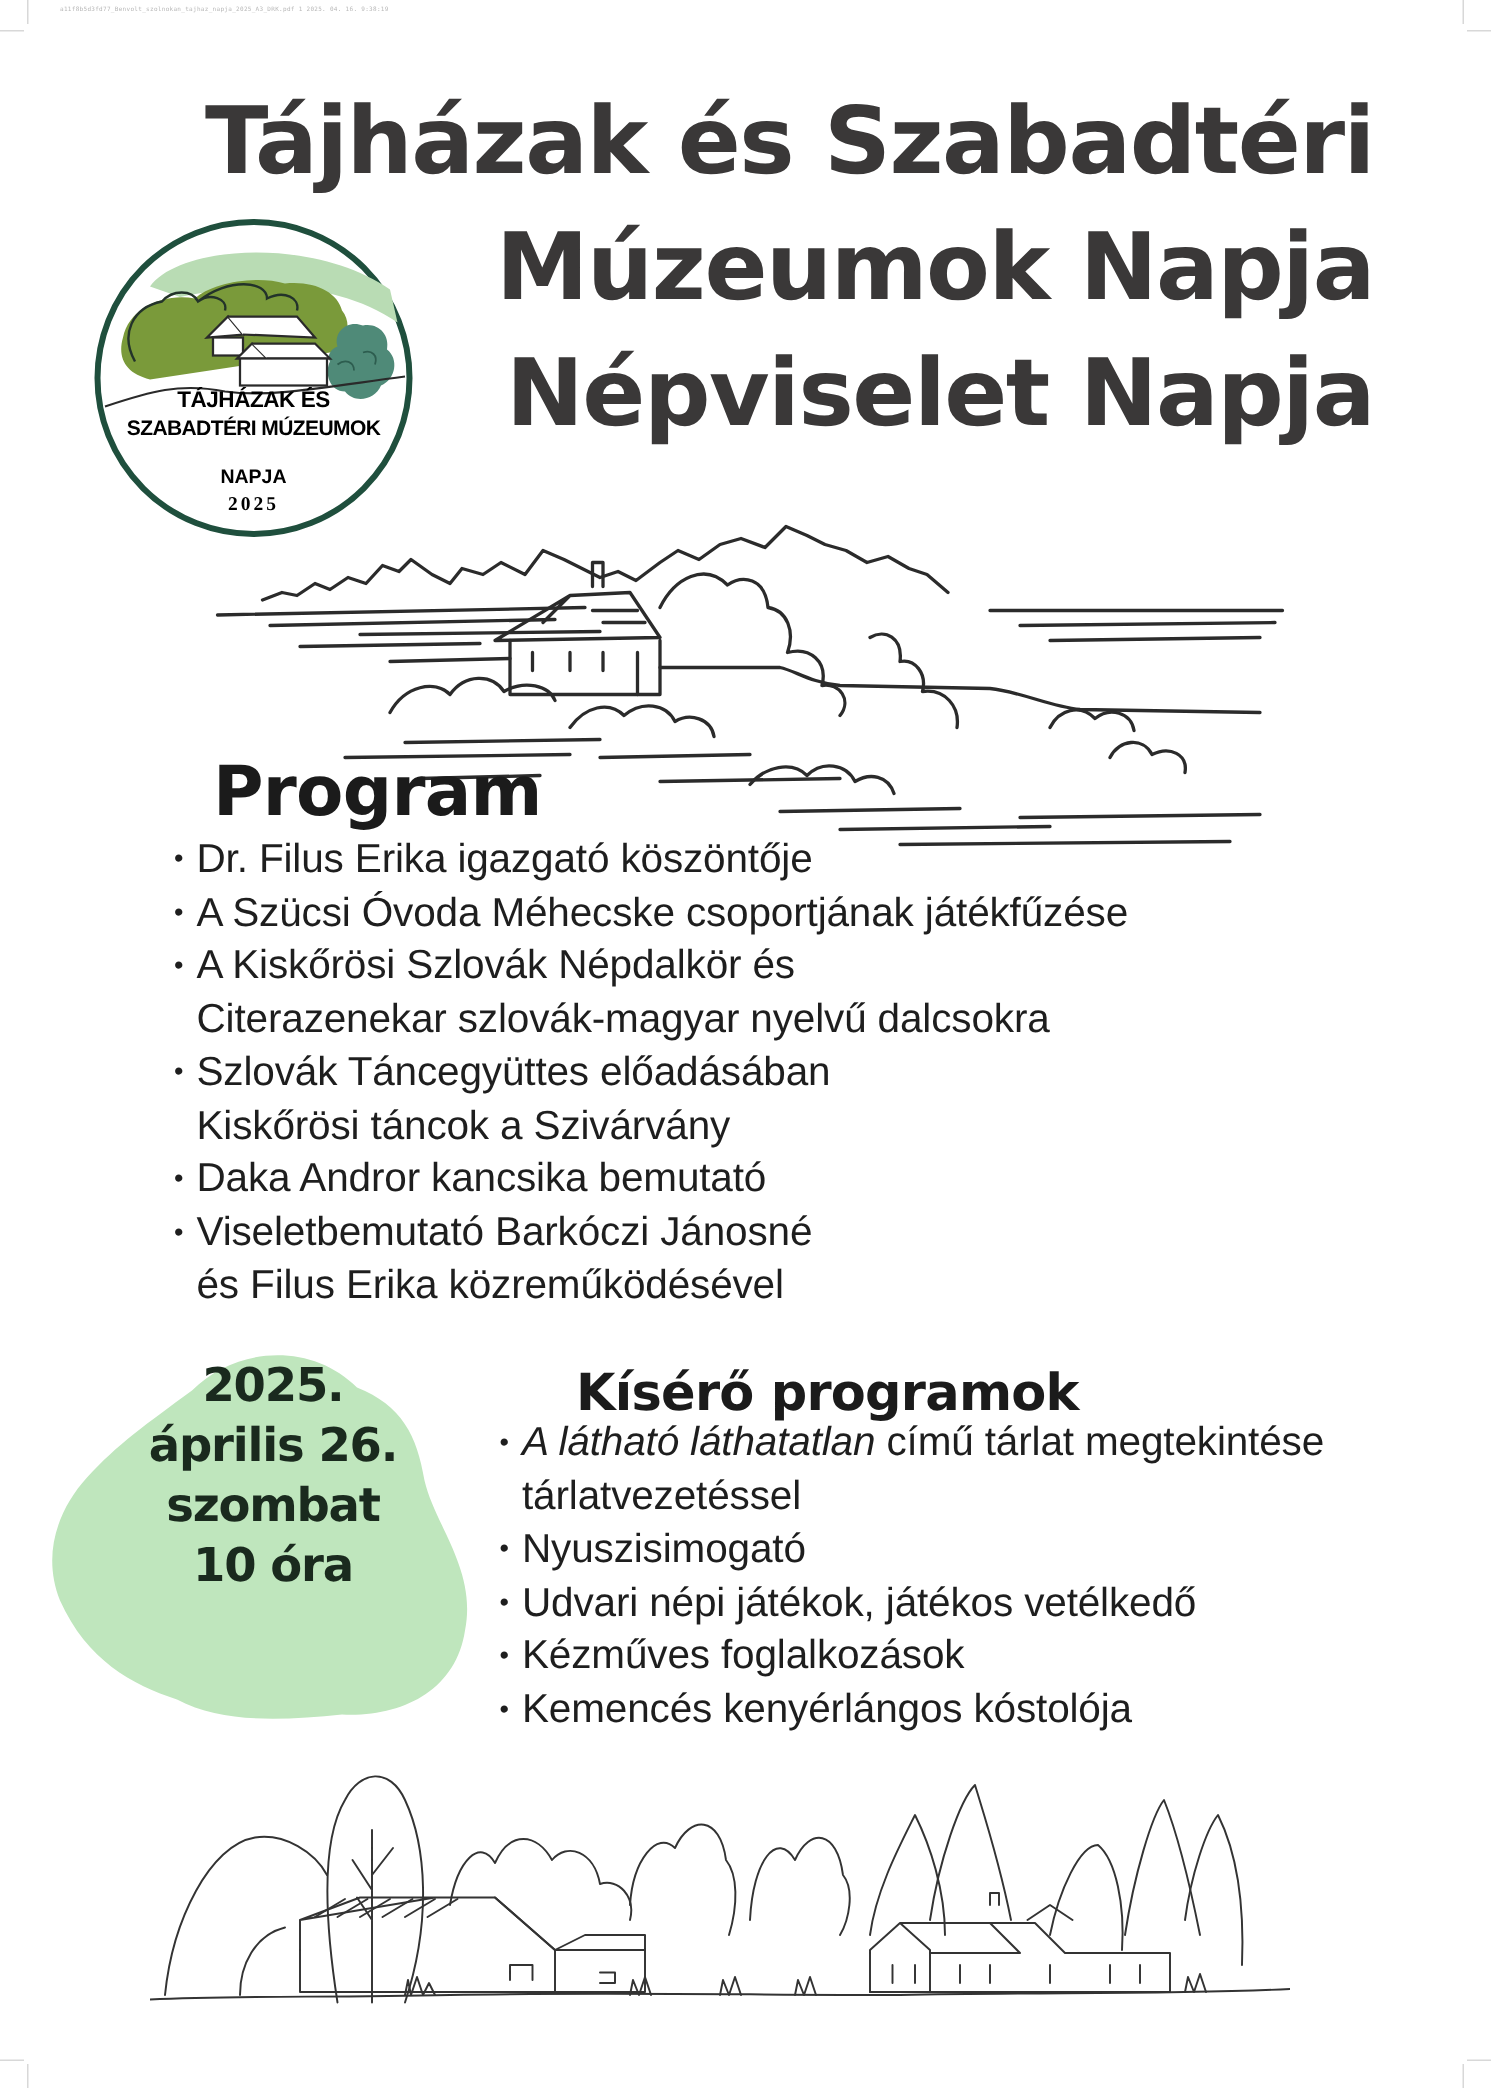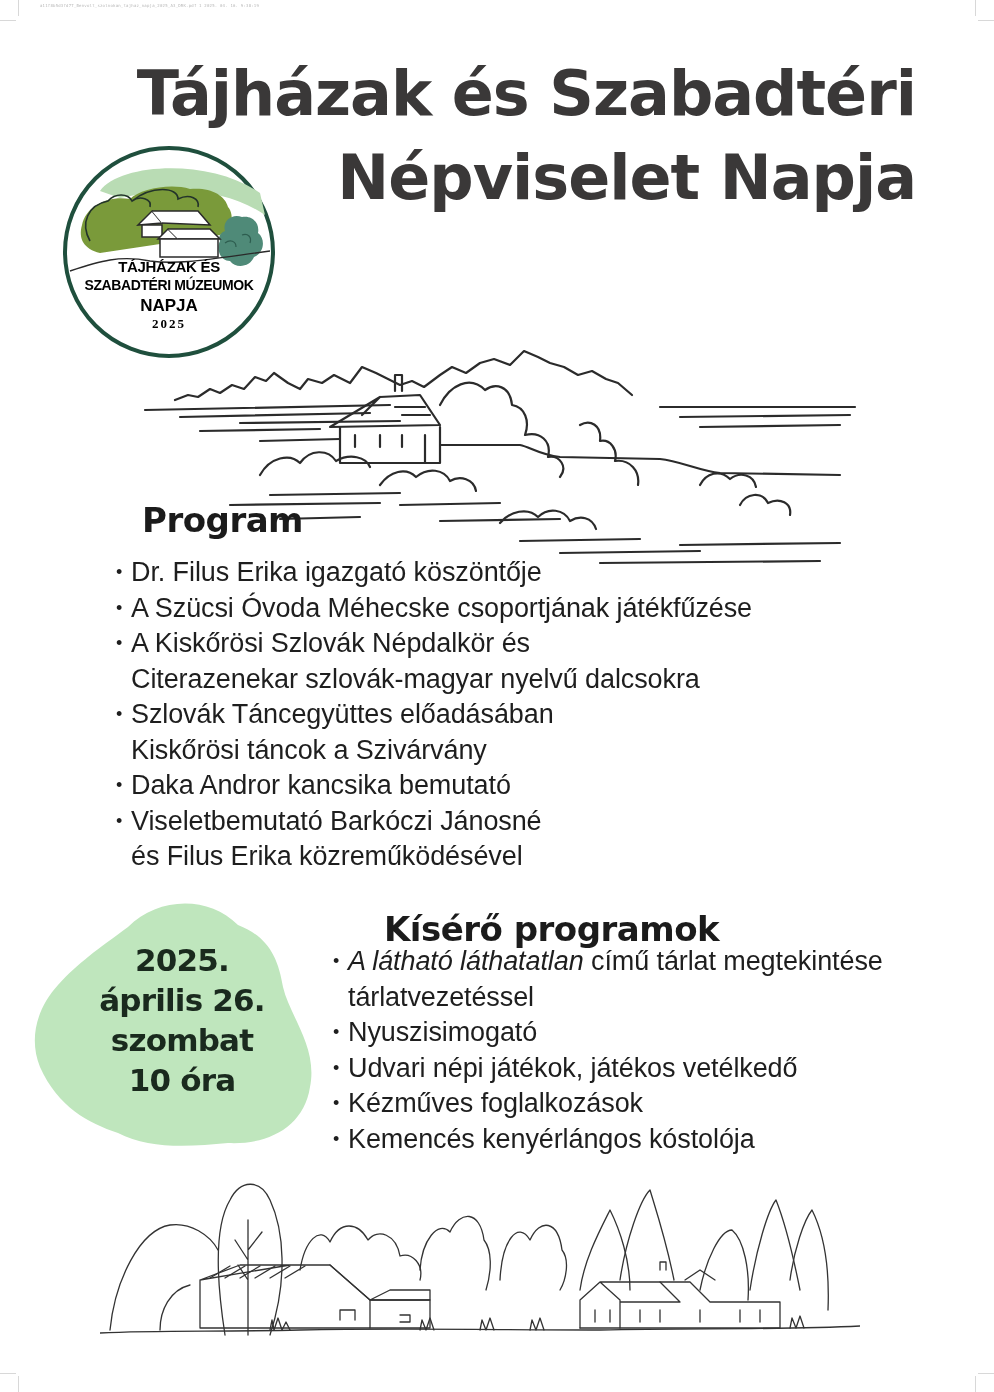--- a/index.html
+++ b/index.html
@@ -8,57 +8,58 @@
   .print-header { position: absolute; left: 40px; top: 3px; font-family: "DejaVu Sans Mono", monospace; font-size: 4px; color: #b8b8b8; letter-spacing: 0.2px; white-space: nowrap; }
   .crop { position: absolute; background: #d8d8d8; }
 
   .title { position: absolute; right: 78px; top: 52px; text-align: right; font-family: "DejaVu Sans", sans-serif; font-weight: bold; color: #3a3838; font-size: 62px; line-height: 84px; letter-spacing: -1px; }
   .title div { white-space: nowrap; }
 
   .logo { position: absolute; left: 60px; top: 143px; width: 218px; height: 218px; }
   .logo-text { position: absolute; left: 60px; top: 258px; width: 218px; text-align: center; font-family: "Liberation Sans", sans-serif; font-weight: bold; color: #000000; }
   .logo-text .l1 { font-size: 15px; line-height: 18px; letter-spacing: -0.3px; }
   .logo-text .l2 { font-size: 14px; line-height: 18px; letter-spacing: -0.4px; }
-  .logo-text .l3 { font-size: 17px; line-height: 18px; margin-top: 3px; }
+  .logo-text .l3 { font-size: 13px; line-height: 18px; margin-top: 15px; }
   .logo-text .l4 { font-family: "Liberation Serif", serif; font-size: 13px; line-height: 16px; letter-spacing: 2px; margin-top: 1px; }
 
   .landscape { position: absolute; left: 140px; top: 345px; width: 720px; height: 225px; }
 
   .section-heading { position: absolute; font-family: "DejaVu Sans", sans-serif; font-weight: bold; color: #1b1b1b; letter-spacing: -0.5px; }
-  .program-heading { left: 142px; top: 500px; font-size: 34px; }
+  .program-heading { left: 142px; top: 500px; font-size: 46px; }
   .kisero-heading { left: 384px; top: 909px; font-size: 34px; }
 
   ul.items { position: absolute; margin: 0; padding: 0; list-style: none; font-family: "Liberation Sans", sans-serif; color: #1e1e1e; font-size: 27px; line-height: 35.5px; letter-spacing: -0.1px; }
   ul.items li { position: relative; padding-left: 15px; white-space: nowrap; }
   ul.items li::before { content: "•"; position: absolute; left: 0; top: 0; font-size: 18px; }
   ul.items li .cont { display: block; }
   .program-list { left: 116px; top: 555px; }
   .kisero-list { left: 333px; top: 944px; }
   .em { font-style: italic; }
 
   .date-blob { position: absolute; left: 28px; top: 897px; width: 290px; height: 252px; }
-  .date-text { position: absolute; left: 72px; top: 940px; width: 220px; text-align: center; font-family: "DejaVu Sans", sans-serif; font-weight: bold; color: #1a2a1e; font-size: 31px; line-height: 40px; letter-spacing: -0.8px; }
+  .date-text { position: absolute; left: 72px; top: 904px; width: 220px; text-align: center; font-family: "DejaVu Sans", sans-serif; font-weight: bold; color: #1a2a1e; font-size: 31px; line-height: 40px; letter-spacing: -0.8px; }
 
   .village { position: absolute; left: 100px; top: 1170px; width: 760px; height: 180px; }
 </style>
 </head>
 <body>
 
 <div class="print-header">a11f8b5d3fd77_Benvolt_szolnokan_tajhaz_napja_2025_A3_DRK.pdf   1   2025. 04. 16.   9:38:19</div>
 <div class="crop" style="left:0;top:20px;width:16px;height:1px;"></div>
 <div class="crop" style="left:18px;top:0;width:1px;height:16px;"></div>
 <div class="crop" style="right:0;top:20px;width:16px;height:1px;"></div>
 <div class="crop" style="right:18px;top:0;width:1px;height:16px;"></div>
 <div class="crop" style="left:0;top:1373px;width:16px;height:1px;"></div>
 <div class="crop" style="left:18px;top:1376px;width:1px;height:16px;"></div>
 <div class="crop" style="right:0;top:1373px;width:16px;height:1px;"></div>
 <div class="crop" style="right:18px;top:1376px;width:1px;height:16px;"></div>
 
 <div class="title">
   <div>Tájházak és Szabadtéri</div>
+  <div>Múzeumok Napja</div>
   <div>Népviselet Napja</div>
 </div>
 
 <svg class="logo" viewBox="0 0 218 218">
   <circle cx="109" cy="109" r="104" fill="#ffffff" stroke="#1f4f3d" stroke-width="4"></circle>
   <path d="M40 48 C60 20 150 15 200 50 L205 72 C170 48 120 42 60 55 Z" fill="#b9dcb4"></path>
   <path d="M22 82 C26 62 50 52 70 56 C80 46 110 40 130 46 C150 44 165 52 168 64 C175 72 172 88 160 92 L40 110 C24 106 18 96 22 82 Z" fill="#7a9a3a"></path>
   <path d="M30 98 C20 80 28 62 48 58 C55 50 68 50 72 58 C80 52 92 56 90 64 M72 58 C92 42 118 44 118 56 C130 50 140 56 138 64" fill="none" stroke="#23332a" stroke-width="1.6"></path>
   <path d="M165 88 C162 78 172 70 182 74 C192 72 200 80 198 90 C206 96 204 110 194 114 C190 124 176 126 170 118 C160 118 156 106 160 98 C158 94 160 90 165 88 Z" fill="#4f8a78"></path>
   <path d="M165 100 C170 96 176 98 176 104 M182 92 C188 90 192 94 190 100" fill="none" stroke="#2d5d4f" stroke-width="1.2"></path>

